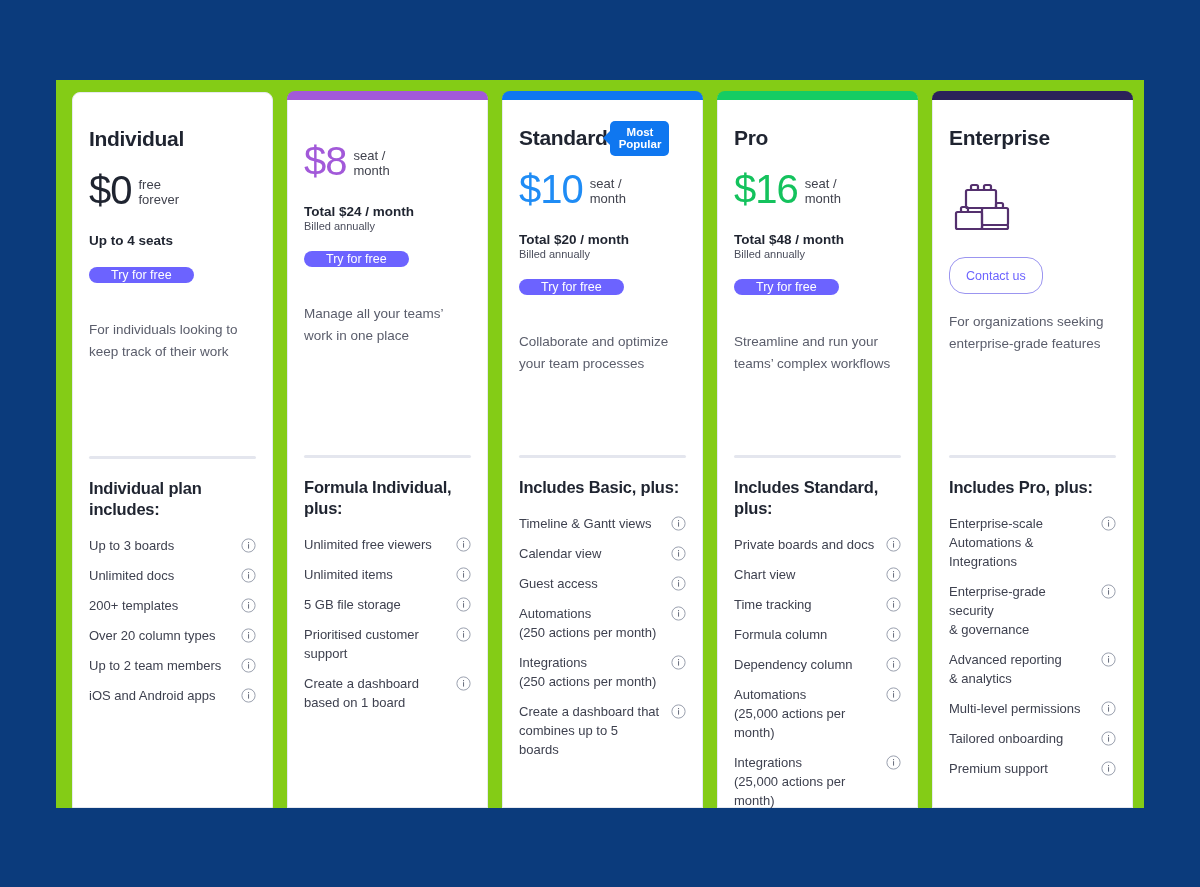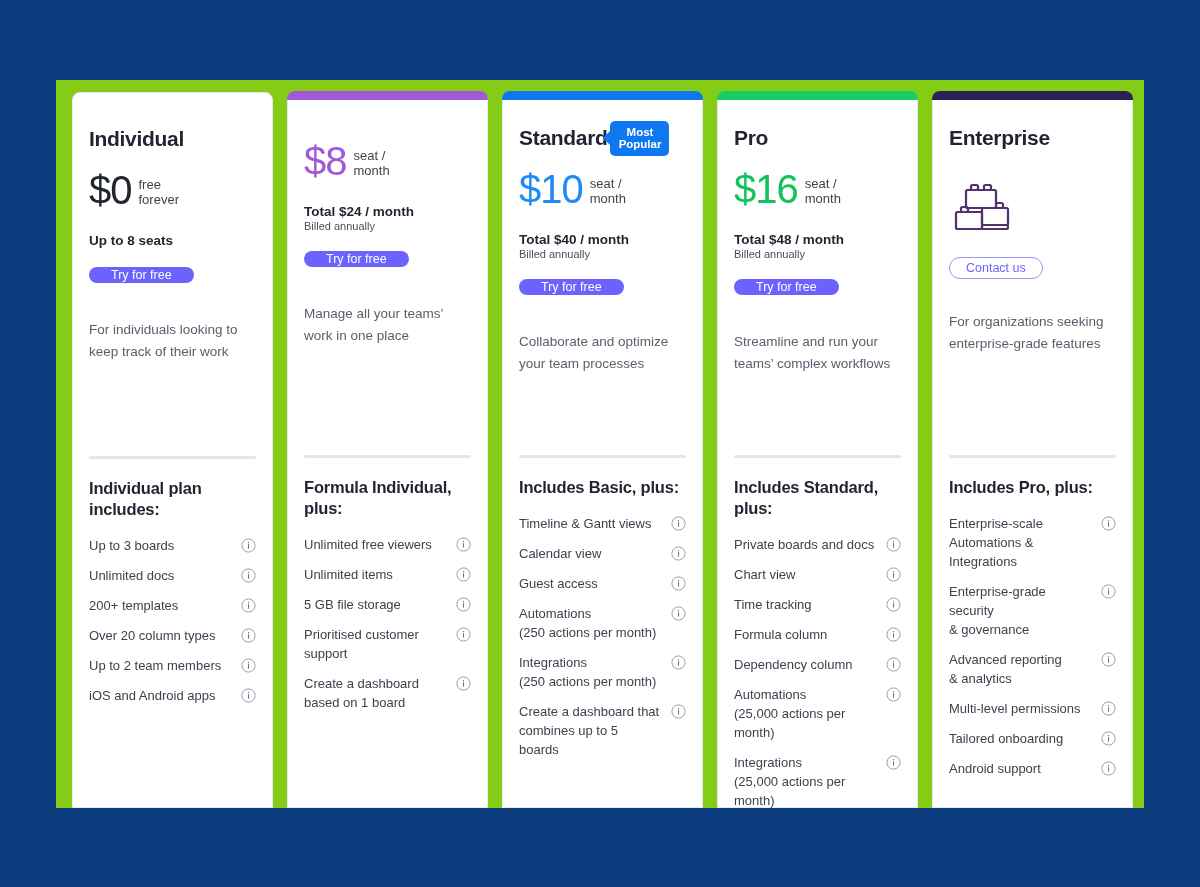--- a/index.html
+++ b/index.html
@@ -136,21 +136,21 @@
   }
   .btn-outline {
     display: inline-flex;
     align-items: center;
     justify-content: center;
     background: transparent;
     color: #6c63ff;
     font-size: 12.5px;
     border: 1px solid #9b95f0;
     border-radius: 16px;
-    height: 22px;
+    height: 37px;
     padding: 4px 16px;
     cursor: pointer;
     font-family: inherit;
   }
 
   .desc {
     margin-top: 24px;
     font-size: 13.5px;
     line-height: 21.5px;
     color: #5a5d6b;
@@ -210,21 +210,21 @@
       <div class="card">
         <div class="card-inner">
           <div class="name-row">
             <span class="plan-name">Individual</span>
           </div>
           <div class="price-row">
             <span class="price" style="color:#1f2430">$0</span>
             <span class="price-unit">free
 forever</span>
           </div>
-          <div class="seats">Up to 8 seats</div>
+          <div class="seats">Up to 4 seats</div>
           <div class="btn-wrap"><button class="btn-primary">Try for free</button></div>
           <div class="desc">For individuals looking to keep track of their work</div>
         </div>
         <div class="divider"></div>
         <div class="features">
           <div class="features-title">Individual plan includes:</div>
           <div class="feat">
             <span class="feat-label">Up to 3 boards</span>
             <span class="info-icon">
               <svg width="15" height="15" viewBox="0 0 15 15">
@@ -360,21 +360,21 @@
           <div class="name-row">
             <span class="plan-name">Standard</span>
             <span class="badge">Most
 Popular</span>
           </div>
           <div class="price-row">
             <span class="price" style="color:#1f8cf5">$10</span>
             <span class="price-unit">seat /
 month</span>
           </div>
-          <div class="total">Total $40 / month</div>
+          <div class="total">Total $20 / month</div>
           <div class="billed">Billed annually</div>
           <div class="btn-wrap"><button class="btn-primary">Try for free</button></div>
           <div class="desc">Collaborate and optimize your team processes</div>
         </div>
         <div class="divider"></div>
         <div class="features">
           <div class="features-title">Includes Basic, plus:</div>
           <div class="feat">
             <span class="feat-label">Timeline &amp; Gantt views</span>
             <span class="info-icon">
@@ -604,21 +604,21 @@
             <span class="feat-label">Tailored onboarding</span>
             <span class="info-icon">
               <svg width="15" height="15" viewBox="0 0 15 15">
                 <circle cx="7.5" cy="7.5" r="6.6" fill="none" stroke="#9aa0ae" stroke-width="1"></circle>
                 <rect x="7" y="6.2" width="1.05" height="4.4" fill="#6d7280"></rect>
                 <rect x="7" y="4" width="1.05" height="1.2" fill="#6d7280"></rect>
               </svg>
             </span>
           </div>
           <div class="feat">
-            <span class="feat-label">Android support</span>
+            <span class="feat-label">Premium support</span>
             <span class="info-icon">
               <svg width="15" height="15" viewBox="0 0 15 15">
                 <circle cx="7.5" cy="7.5" r="6.6" fill="none" stroke="#9aa0ae" stroke-width="1"></circle>
                 <rect x="7" y="6.2" width="1.05" height="4.4" fill="#6d7280"></rect>
                 <rect x="7" y="4" width="1.05" height="1.2" fill="#6d7280"></rect>
               </svg>
             </span>
           </div>
         </div>
       </div>

